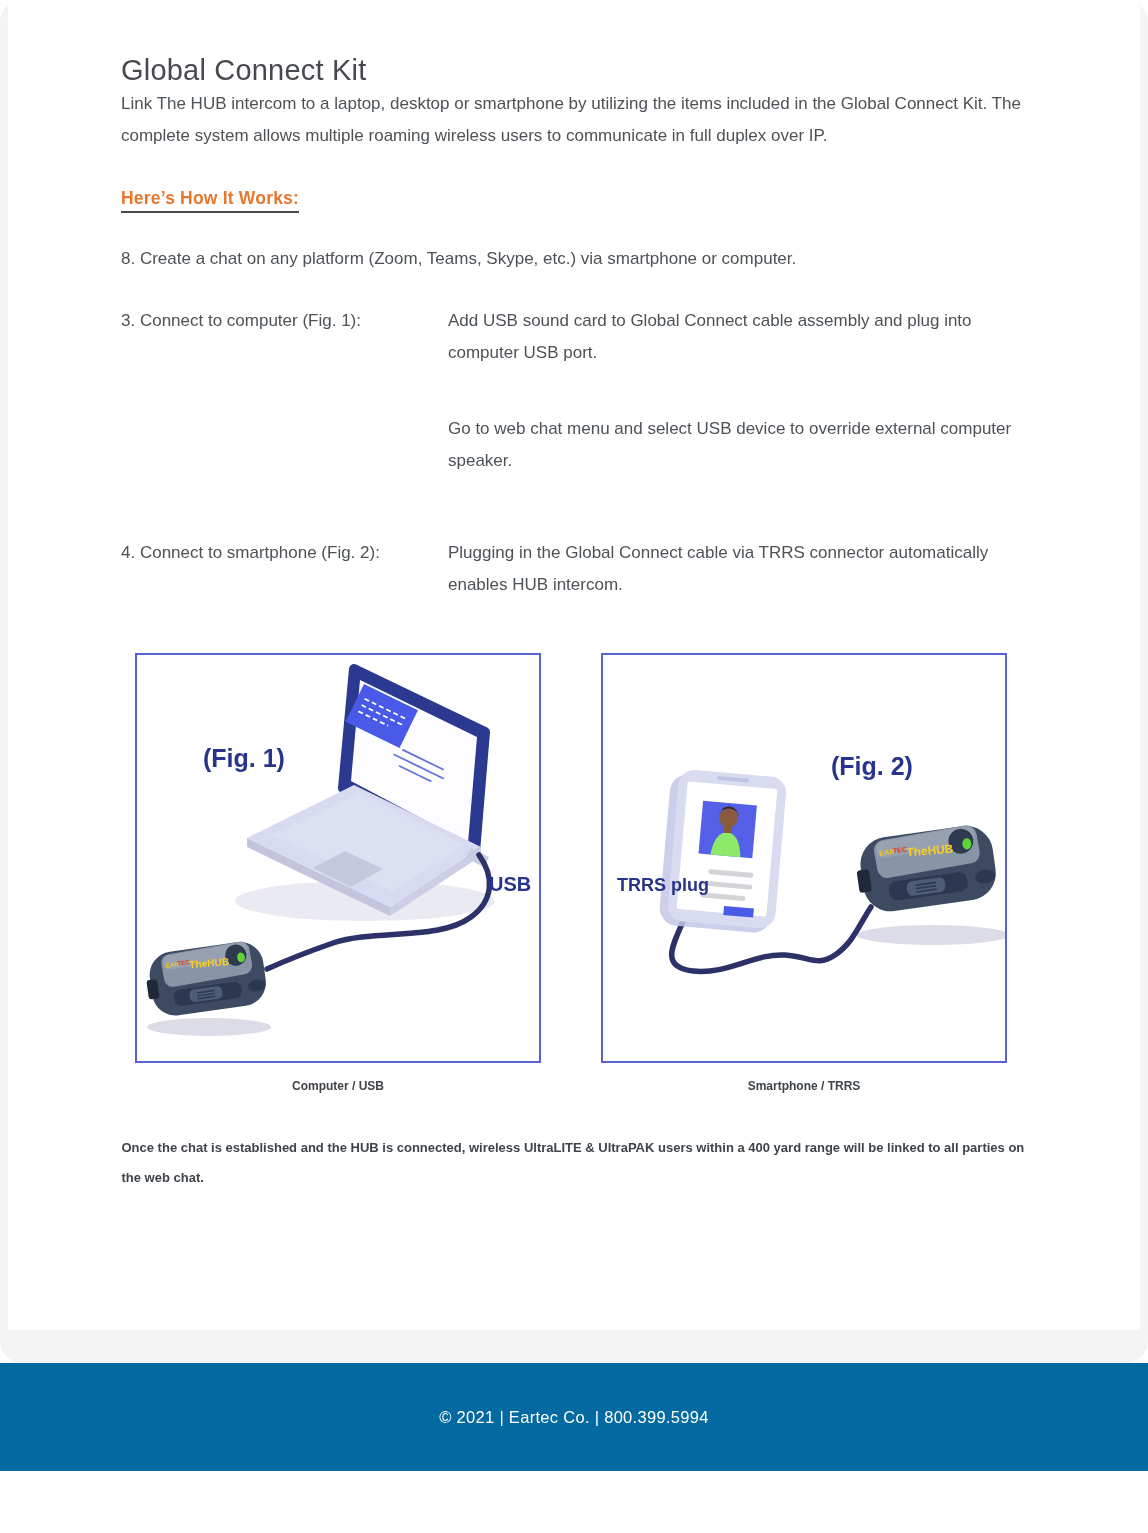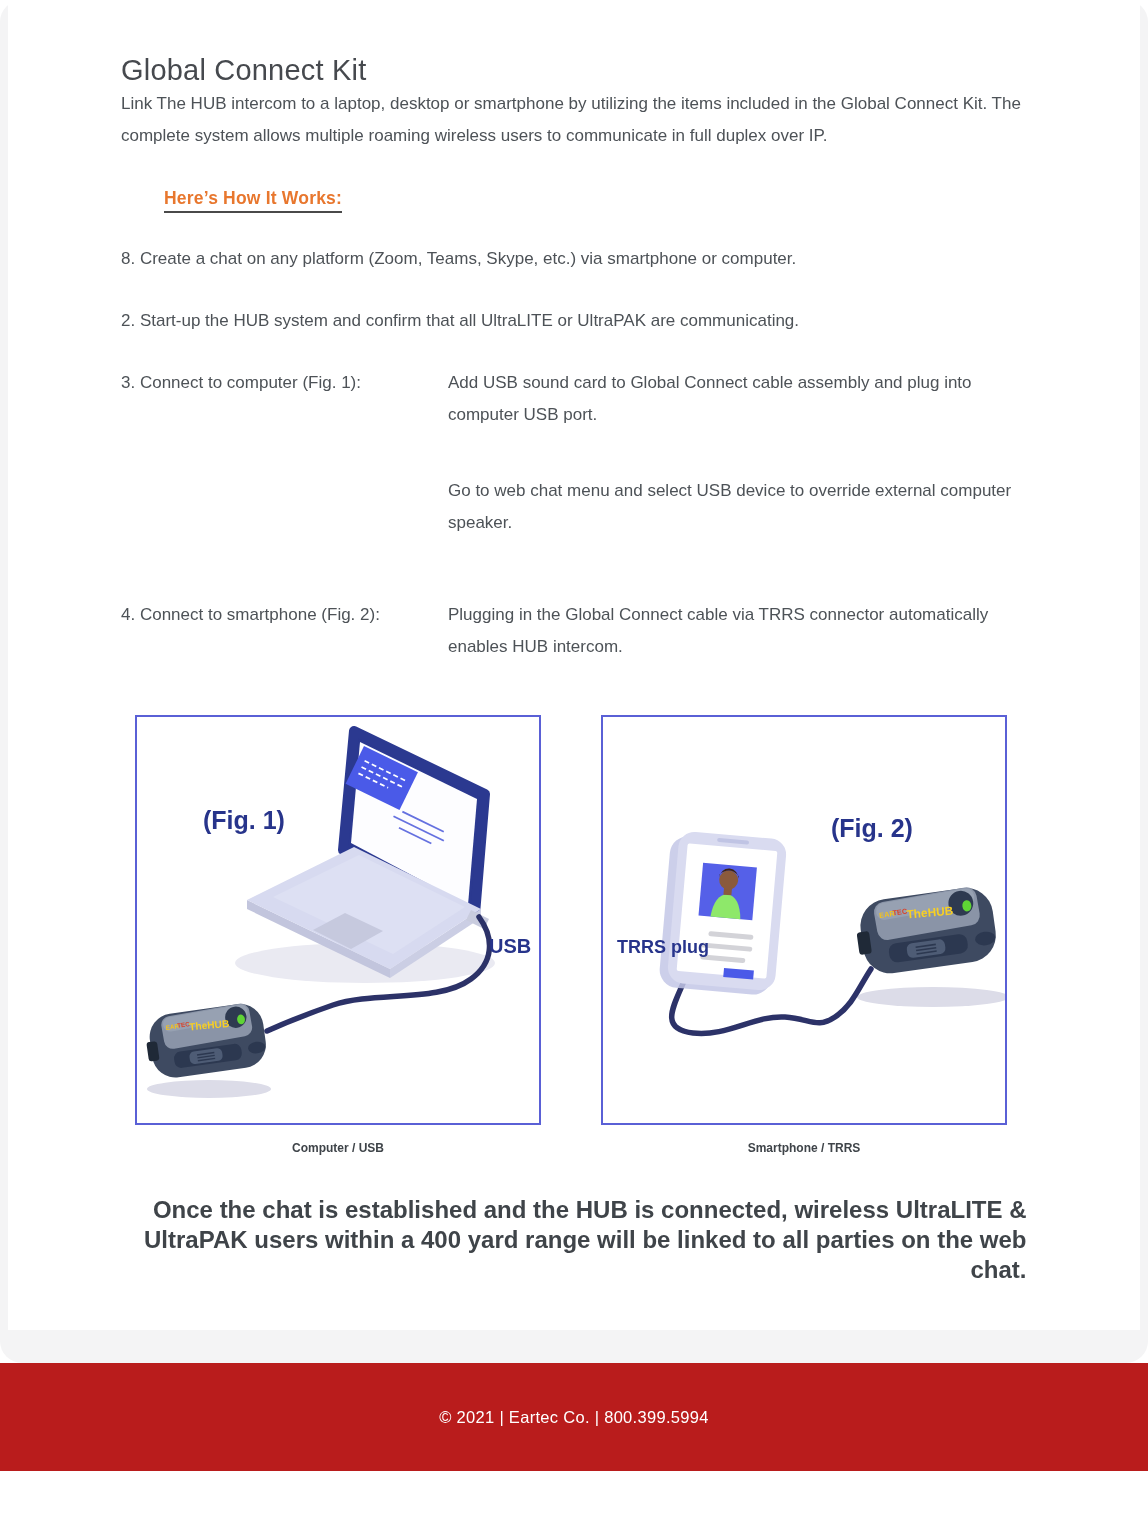--- a/index.html
+++ b/index.html
@@ -37,21 +37,20 @@
   .intro { max-width: 900px; }
   .how-wrap { margin-top: 36px; }
   .how-heading {
     display: inline-block;
     color: #e8772e;
     font-weight: 700;
     font-size: 17.5px;
     border-bottom: 2px solid #4a4a4a;
     padding-bottom: 2px;
     letter-spacing: 0.2px;
-    margin-left: 43px;
   }
   .step-simple { margin-top: 30px; }
   .step-grid {
     display: grid;
     grid-template-columns: 295px 1fr;
     column-gap: 30px;
     margin-top: 30px;
     gap: 32px;
   }
   .step-grid.step4 { margin-top: 60px; }
@@ -72,28 +71,28 @@
   .fig-caption {
     text-align: center;
     font-weight: 700;
     font-size: 12px;
     color: #3f4449;
     margin-top: 16px;
   }
   .closing {
     margin: 40px auto 0 auto;
     max-width: 905px;
-    text-align: right;
+    text-align: left;
     font-weight: 700;
-    font-size: 24px;
+    font-size: 13px;
     line-height: 30px;
     color: #3f4449;
   }
   footer.site-footer {
-    background: #b91c1c;
+    background: #0369a1;
     height: 108px;
     display: flex;
     align-items: center;
     justify-content: center;
   }
   .footer-text { color: #ffffff; font-size: 16.5px; letter-spacing: 0.3px; }
   .bottom-space { height: 22px; background: #ffffff; }
   svg text { font-family: "Liberation Sans", "DejaVu Sans", sans-serif; }
 </style>
 </head>
@@ -104,21 +103,20 @@
 
     <h1 class="doc-title">Global Connect Kit</h1>
 
     <p class="body-text intro">Link The HUB intercom to a laptop, desktop or smartphone by utilizing the items included in the Global Connect Kit. The complete system allows multiple roaming wireless users to communicate in full duplex over IP.</p>
 
     <div class="how-wrap">
       <span class="how-heading">Here’s How It Works:</span>
     </div>
 
     <p class="body-text step-simple">8. Create a chat on any platform (Zoom, Teams, Skype, etc.) via smartphone or computer.</p>
-    <p class="body-text step-simple">2. Start-up the HUB system and confirm that all UltraLITE or UltraPAK are communicating.</p>
 
     <div class="step-grid step3">
       <div class="body-text">3. Connect to computer (Fig. 1):</div>
       <div>
         <p class="body-text detail">Add USB sound card to Global Connect cable assembly and plug into computer USB port.</p>
         <p class="body-text detail">Go to web chat menu and select USB device to override external computer speaker.</p>
       </div>
     </div>
 
     <div class="step-grid step4">

